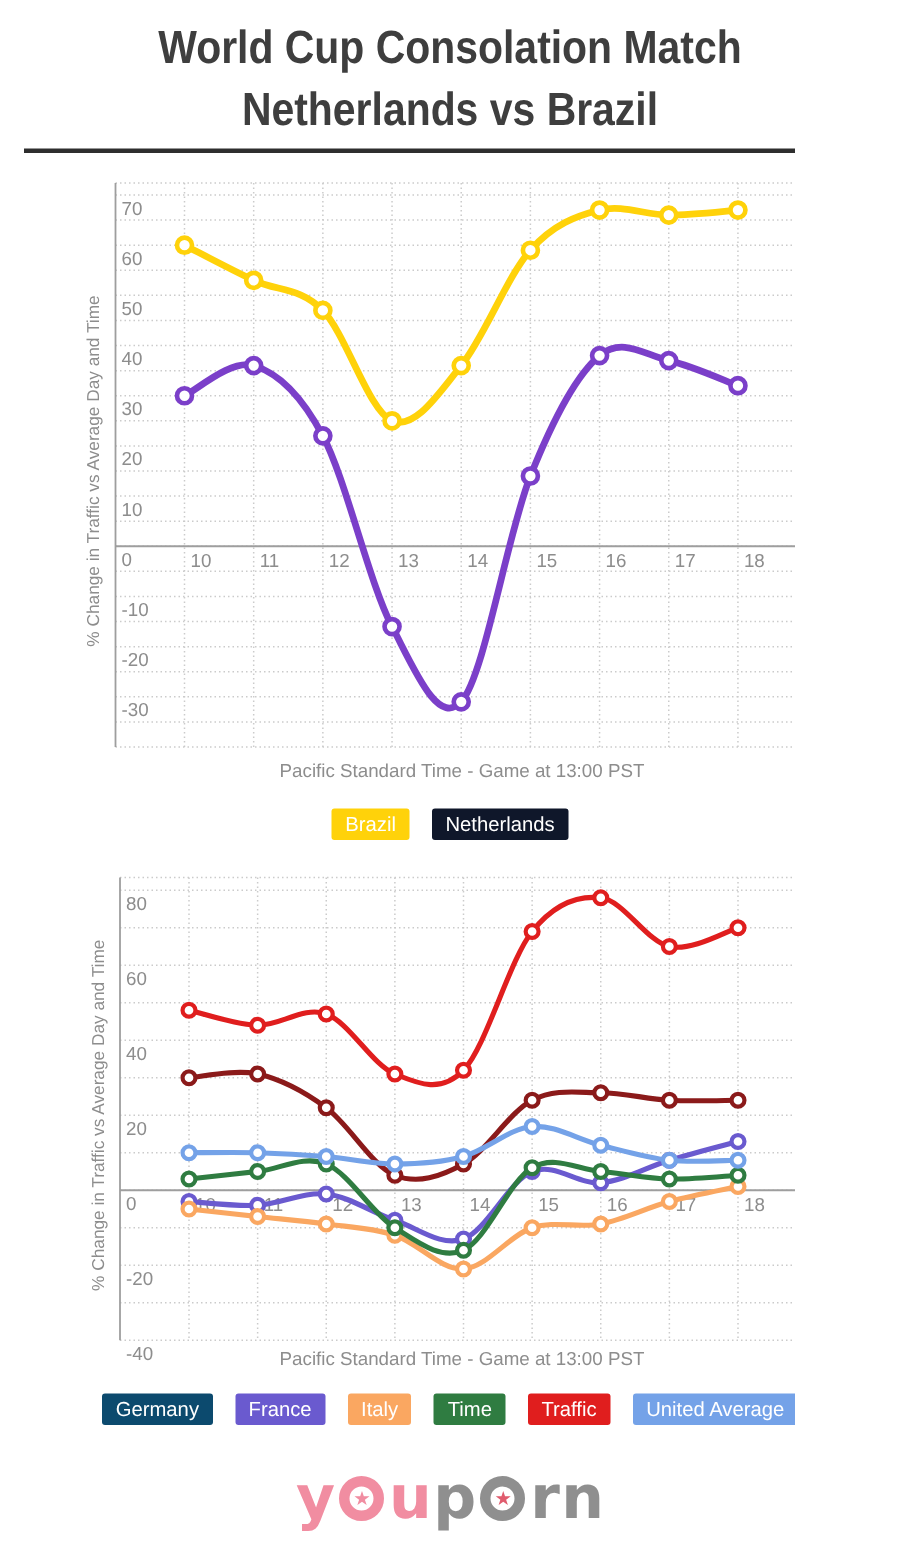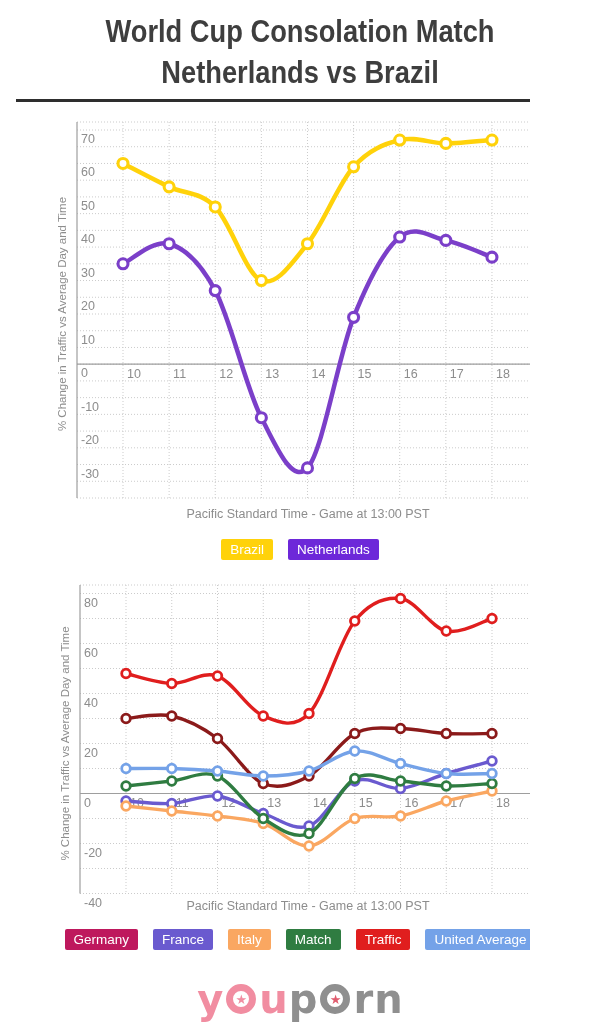--- a/index.html
+++ b/index.html
@@ -129,21 +129,21 @@
         <circle cx="307.48" cy="352.8909090909091" r="5" fill="#fff" stroke="#7B3FC9" stroke-width="3.1"></circle>
         <circle cx="353.6" cy="202.34545454545454" r="5" fill="#fff" stroke="#7B3FC9" stroke-width="3.1"></circle>
         <circle cx="399.71999999999997" cy="122.05454545454545" r="5" fill="#fff" stroke="#7B3FC9" stroke-width="3.1"></circle>
         <circle cx="445.84" cy="125.39999999999999" r="5" fill="#fff" stroke="#7B3FC9" stroke-width="3.1"></circle>
         <circle cx="491.96" cy="142.12727272727273" r="5" fill="#fff" stroke="#7B3FC9" stroke-width="3.1"></circle>
       </g>
     </svg>
   <div id="caption-1" class="caption">Pacific Standard Time - Game at 13:00 PST</div>
   <div id="legend-1" class="legend">
       <span class="chip" style="background: rgb(255, 210, 10);">Brazil</span>
-      <span class="chip" style="background: #6d28d9;">Netherlands</span>
+      <span class="chip" style="background: #0f172a;">Netherlands</span>
     </div>
 
   <svg id="chart-svg-2" class="chart" width="600" height="340">
       <g>
         <line x1="126" y1="10" x2="126" y2="318.5" stroke="#cbcbcb" stroke-width="1" stroke-dasharray="1,2"></line>
         <line x1="171.75" y1="10" x2="171.75" y2="318.5" stroke="#cbcbcb" stroke-width="1" stroke-dasharray="1,2"></line>
         <line x1="217.5" y1="10" x2="217.5" y2="318.5" stroke="#cbcbcb" stroke-width="1" stroke-dasharray="1,2"></line>
         <line x1="263.25" y1="10" x2="263.25" y2="318.5" stroke="#cbcbcb" stroke-width="1" stroke-dasharray="1,2"></line>
         <line x1="309" y1="10" x2="309" y2="318.5" stroke="#cbcbcb" stroke-width="1" stroke-dasharray="1,2"></line>
         <line x1="354.75" y1="10" x2="354.75" y2="318.5" stroke="#cbcbcb" stroke-width="1" stroke-dasharray="1,2"></line>
@@ -255,24 +255,24 @@
         <circle cx="263.25" cy="201" r="4.3" fill="#fff" stroke="#74A2E8" stroke-width="2.8"></circle>
         <circle cx="309" cy="196" r="4.3" fill="#fff" stroke="#74A2E8" stroke-width="2.8"></circle>
         <circle cx="354.75" cy="176" r="4.3" fill="#fff" stroke="#74A2E8" stroke-width="2.8"></circle>
         <circle cx="400.5" cy="188.5" r="4.3" fill="#fff" stroke="#74A2E8" stroke-width="2.8"></circle>
         <circle cx="446.25" cy="198.5" r="4.3" fill="#fff" stroke="#74A2E8" stroke-width="2.8"></circle>
         <circle cx="492" cy="198.5" r="4.3" fill="#fff" stroke="#74A2E8" stroke-width="2.8"></circle>
       </g>
     </svg>
   <div id="caption-2" class="caption">Pacific Standard Time - Game at 13:00 PST</div>
   <div id="legend-2" class="legend">
-      <span class="chip" style="background: #be185d;">Germany</span>
+      <span class="chip" style="background: #0c4a6e;">Germany</span>
       <span class="chip" style="background: rgb(106, 90, 207);">France</span>
       <span class="chip" style="background: rgb(250, 167, 97);">Italy</span>
-      <span class="chip" style="background: rgb(47, 124, 65);">Match</span>
+      <span class="chip" style="background: rgb(47, 124, 65);">Time</span>
       <span class="chip" style="background: rgb(224, 30, 30);">Traffic</span>
       <span class="chip" style="background: rgb(116, 162, 232);">United Average</span>
     </div>
 
   <div id="logo" class="logo">
       <span class="letter pink">y</span>
       <span class="o pink">
         <span class="st pink">★</span>
       </span>
       <span class="letter pink">u</span>

